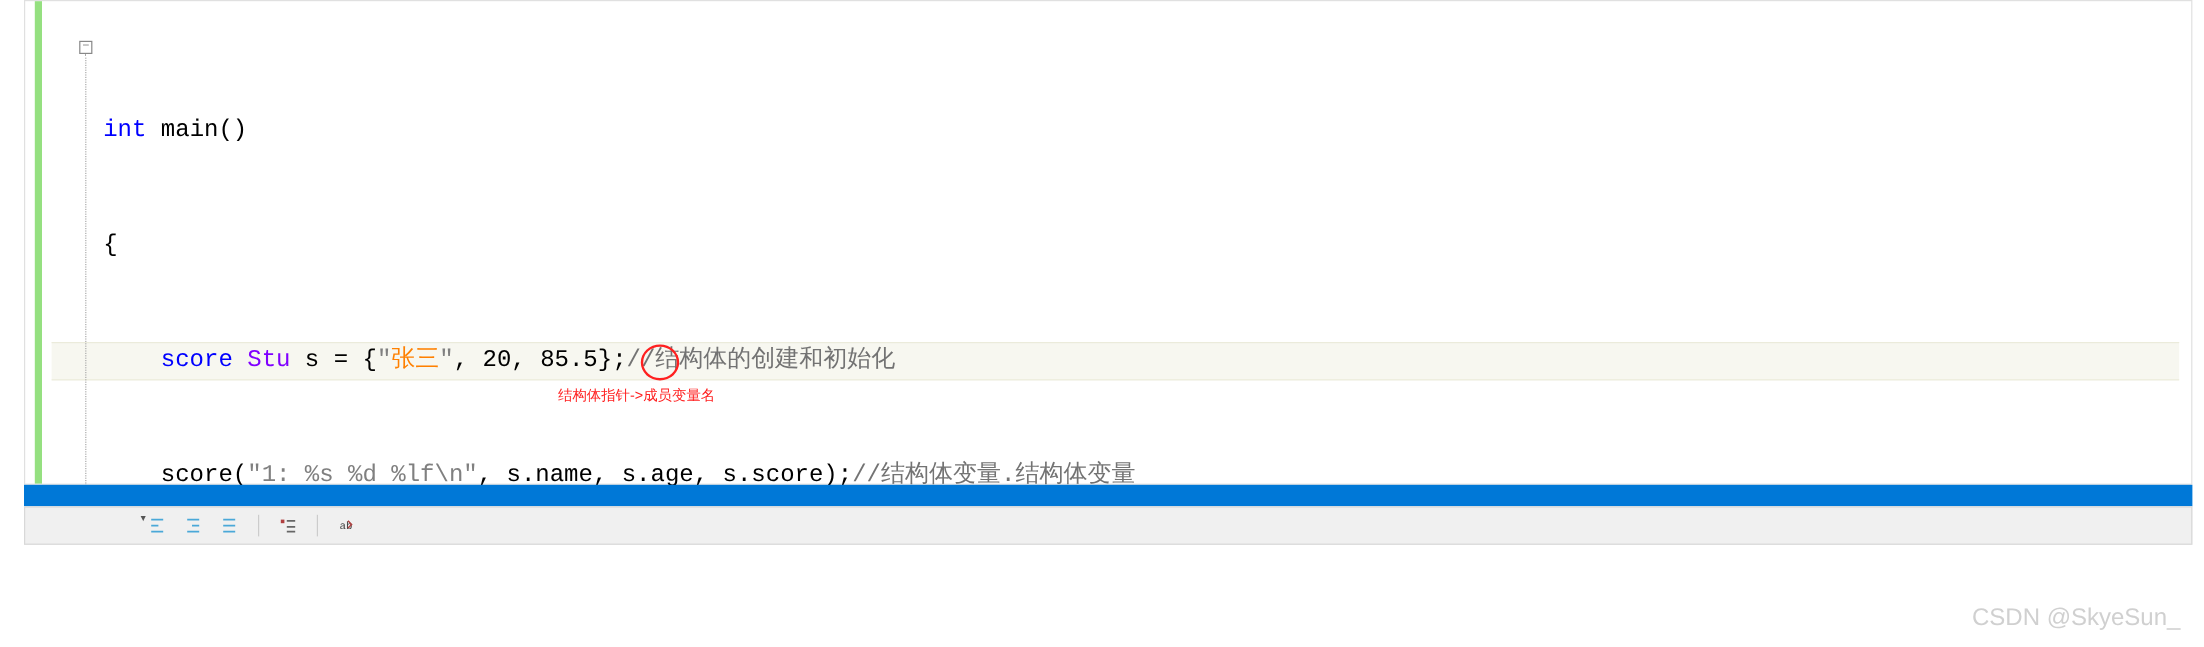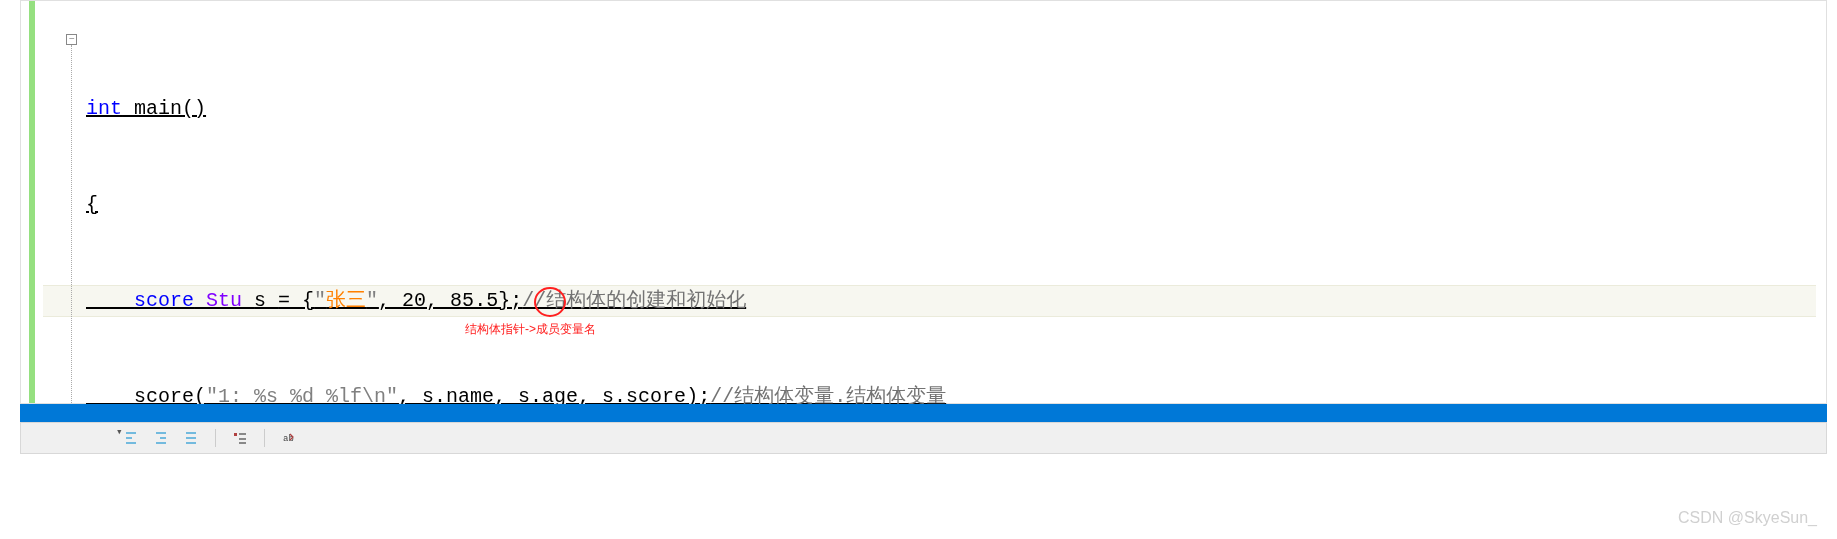--- a/index.html
+++ b/index.html
@@ -52,21 +52,21 @@
       height: 360px;
     }
     .code-area {
       position: absolute;
       left: 65px;
       top: 28px;
       right: 10px;
       white-space: pre;
       line-height: 32px;
     }
-    .code-line { height: 32px; position: relative; text-decoration: underline; }
+    .code-line { height: 32px; position: relative; }
     .kw { color: #0000ff; }
     .type { color: #8000ff; }
     .str { color: #808080; }
     .str-zh { color: #ff8000; margin-top: 12px; }
     .cmt { color: #737373; }
     .txt { color: #000; }
     .highlight-line {
       position: absolute;
       left: 22px;
       right: 10px;
@@ -132,21 +132,21 @@
       top: 425px;
       font-size: 11px;
       color: #555;
     }
     .watermark {
       position: absolute;
       right: 20px;
       bottom: 12px;
       color: #d0d0d0;
       font-family: sans-serif;
-      font-size: 16px;
+      font-size: 20px;
     }
   </style>
 </head>
 <body>
 
 <div class="editor-wrap">
   <div class="change-bar"></div>
   <div class="highlight-line"></div>
 
   <div class="fold-box">−</div>

